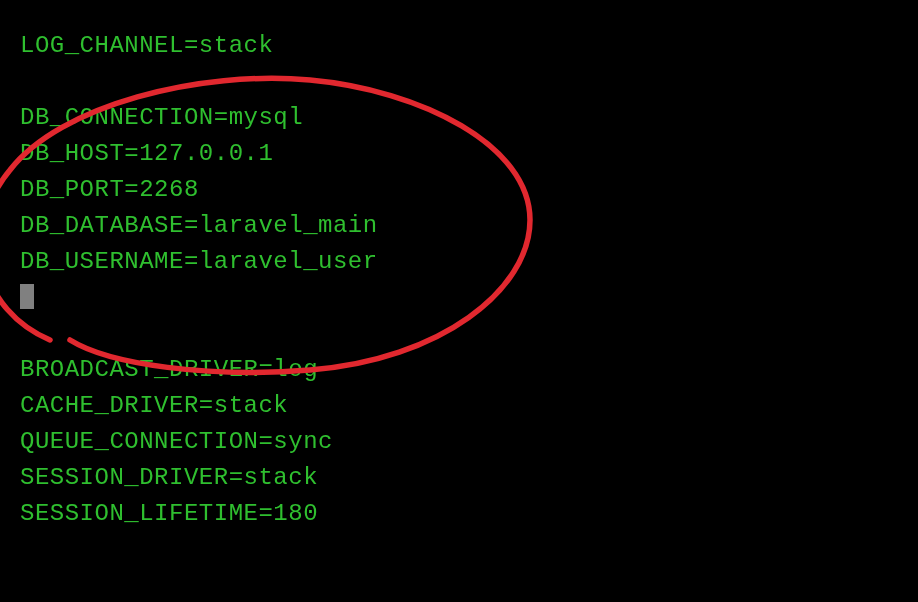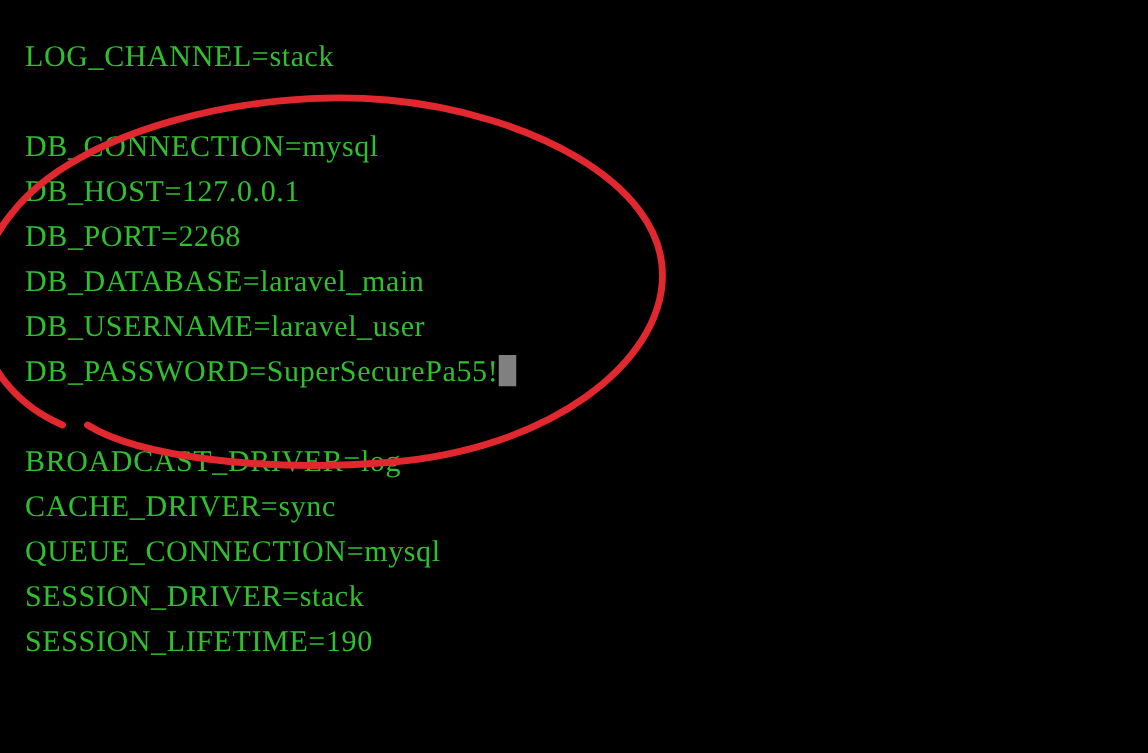--- a/index.html
+++ b/index.html
@@ -6,21 +6,21 @@
     html, body { width: 918px; height: 602px; overflow: hidden; }
     body {
       background: #000;
       font-family: 'Menlo', 'Monaco', 'Consolas', 'Courier New', monospace;
       font-size: 24px;
       line-height: 1.5;
       color: #2fbf2f;
       position: relative;
       padding: 28px 0 0 20px;
     }
-    .line { white-space: pre; letter-spacing: 0.5px; font-family: Liberation Serif, serif; }
+    .line { white-space: pre; letter-spacing: 0.5px; }
     .blank { height: 36px; }
     .cursor {
       display: inline-block;
       width: 14px;
       height: 25px;
       background: #808080;
       vertical-align: text-bottom;
       margin-bottom: 2px;
     }
     .annotation {
@@ -32,27 +32,27 @@
 </head>
 <body>
 
 <div class="line">LOG_CHANNEL=stack</div>
 <div class="blank"></div>
 <div class="line">DB_CONNECTION=mysql</div>
 <div class="line">DB_HOST=127.0.0.1</div>
 <div class="line">DB_PORT=2268</div>
 <div class="line">DB_DATABASE=laravel_main</div>
 <div class="line">DB_USERNAME=laravel_user</div>
-<div class="line"><span>DB_PASSWORD=SuperSecurePa55!</span><span class="cursor"></span></div>
+<div class="line"><span class="cursor"></span></div>
 <div class="blank"></div>
 <div class="line">BROADCAST_DRIVER=log</div>
-<div class="line">CACHE_DRIVER=sync</div>
-<div class="line">QUEUE_CONNECTION=mysql</div>
+<div class="line">CACHE_DRIVER=stack</div>
+<div class="line">QUEUE_CONNECTION=sync</div>
 <div class="line">SESSION_DRIVER=stack</div>
-<div class="line">SESSION_LIFETIME=190</div>
+<div class="line">SESSION_LIFETIME=180</div>
 
 <div class="annotation" style="left:-30px; top:60px;">
   <svg width="600" height="330" viewBox="0 0 600 330">
     <path d="M 80 280
              C 10 250, -10 170, 40 110
              C 90 45, 230 10, 340 20
              C 450 30, 560 85, 560 160
              C 560 230, 470 300, 340 310
              C 240 318, 140 305, 100 280" fill="none" stroke="#e1282f" stroke-width="5.5" stroke-linecap="round" stroke-linejoin="round"></path>
   </svg>

